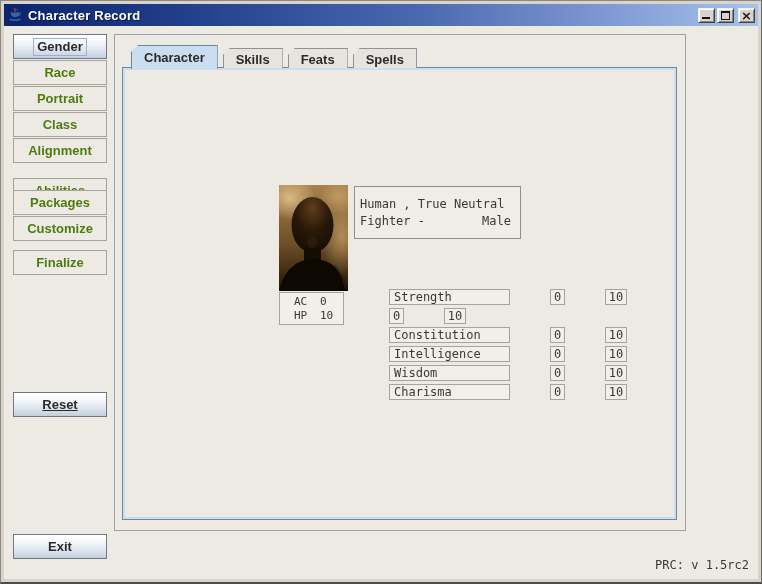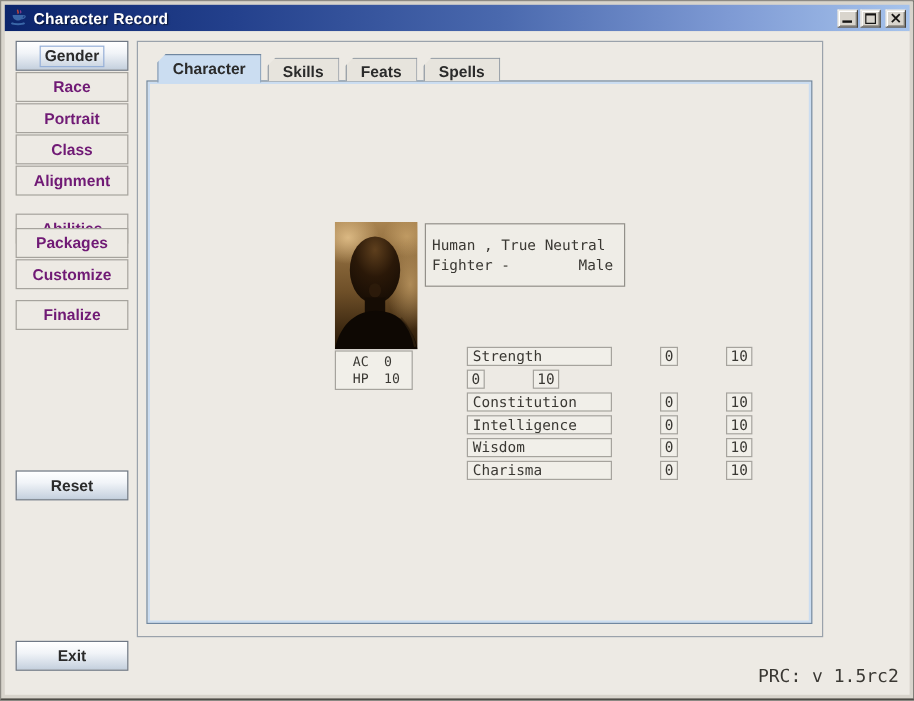--- a/index.html
+++ b/index.html
@@ -42,21 +42,21 @@
     font-family:"Liberation Sans", sans-serif;
     font-weight:bold; font-size:13px; text-align:center; line-height:23px;
     cursor:default; padding:0;
   }
   .side-btn.enabled {
     color:#2B2B2B; border:1px solid #6F7885;
     background:linear-gradient(#FFFFFF, #F1F4F8 40%, #C8D3E0 95%, #BFCBD9);
     box-shadow: inset 0 1px 0 #FFFFFF;
   }
   .side-btn.disabled {
-    color:#701a75; border:1px solid #A6A39D; background:#EDEAE4;
+    color:#4d7c0f; border:1px solid #A6A39D; background:#EDEAE4;
   }
   .focus-ring { display:inline-block; border:1px solid #96B0D7; padding:0 3px; line-height:16px; }
   
   .main-panel {
     position:absolute; left:110px; top:8px; width:572px; height:497px;
     border:1px solid #9AA2AB; background:#EDEAE4;
   }
   .tabs { position:absolute; left:16px; top:9px; height:24px; display:flex; gap:5px; align-items:flex-end; z-index:3; }
   .tab {
     height:20px; padding:0 12px; font-weight:bold; font-size:13px; color:#2B2B2B;
@@ -91,21 +91,21 @@
   .achp-row .lbl { width:26px; }
   .ability-table { position:absolute; left:230px; top:221px; }
   .ability-row { display:flex; margin-bottom:3px; height:16px; }
   .cell {
     border:1px solid #A6A39D; background:#F1EFE9; height:16px;
     font-size:12px; line-height:14px;margin-left:36px;
   }
   .cell.name { width:121px; padding-left:4px; margin-right:4px; }
   .cell.mod  { width:15px; text-align:center; margin-right:4px; }
   .cell.score{ width:22px; text-align:center; }
-  .version { position:absolute; right:9px; bottom:7px; font-family:"DejaVu Sans Mono", monospace; font-size:15px; color:#3A3833; }
+  .version { position:absolute; right:9px; bottom:7px; font-family:"DejaVu Sans Mono", monospace; font-size:12px; color:#3A3833; }
 </style>
 </head>
 <body>
 
 <div class="window">
 
   <div class="titlebar">
     <svg class="app-icon" viewBox="0 0 16 16">
       <path d="M8.2 1.2 C6.4 2.2 9.6 3.0 7.6 4.4" fill="none" stroke="#B5443F" stroke-width="1.3"></path>
       <path d="M10.4 1.8 C9.4 2.4 11.2 3.0 10.0 4.0" fill="none" stroke="#8C3F8C" stroke-width="1"></path>
@@ -131,21 +131,21 @@
 
     <button class="side-btn enabled" style="top:8px;"><span class="focus-ring">Gender</span></button>
     <button class="side-btn disabled" style="top:34px;">Race</button>
     <button class="side-btn disabled" style="top:60px;">Portrait</button>
     <button class="side-btn disabled" style="top:86px;">Class</button>
     <button class="side-btn disabled" style="top:112px;">Alignment</button>
     <button class="side-btn disabled" style="top:152px;">Abilities</button>
     <button class="side-btn disabled" style="top:164px;">Packages</button>
     <button class="side-btn disabled" style="top:190px;">Customize</button>
     <button class="side-btn disabled" style="top:224px;">Finalize</button>
-    <button class="side-btn enabled" style="top:366px;">Reset</button>
+    <button class="side-btn enabled" style="top:366px;text-decoration:underline;">Reset</button>
     <button class="side-btn enabled" style="top:508px;">Exit</button>
 
     <div class="main-panel">
       <div class="tabs">
         <div class="tab selected">Character</div>
         <div class="tab">Skills</div>
         <div class="tab">Feats</div>
         <div class="tab">Spells</div>
       </div>
 

